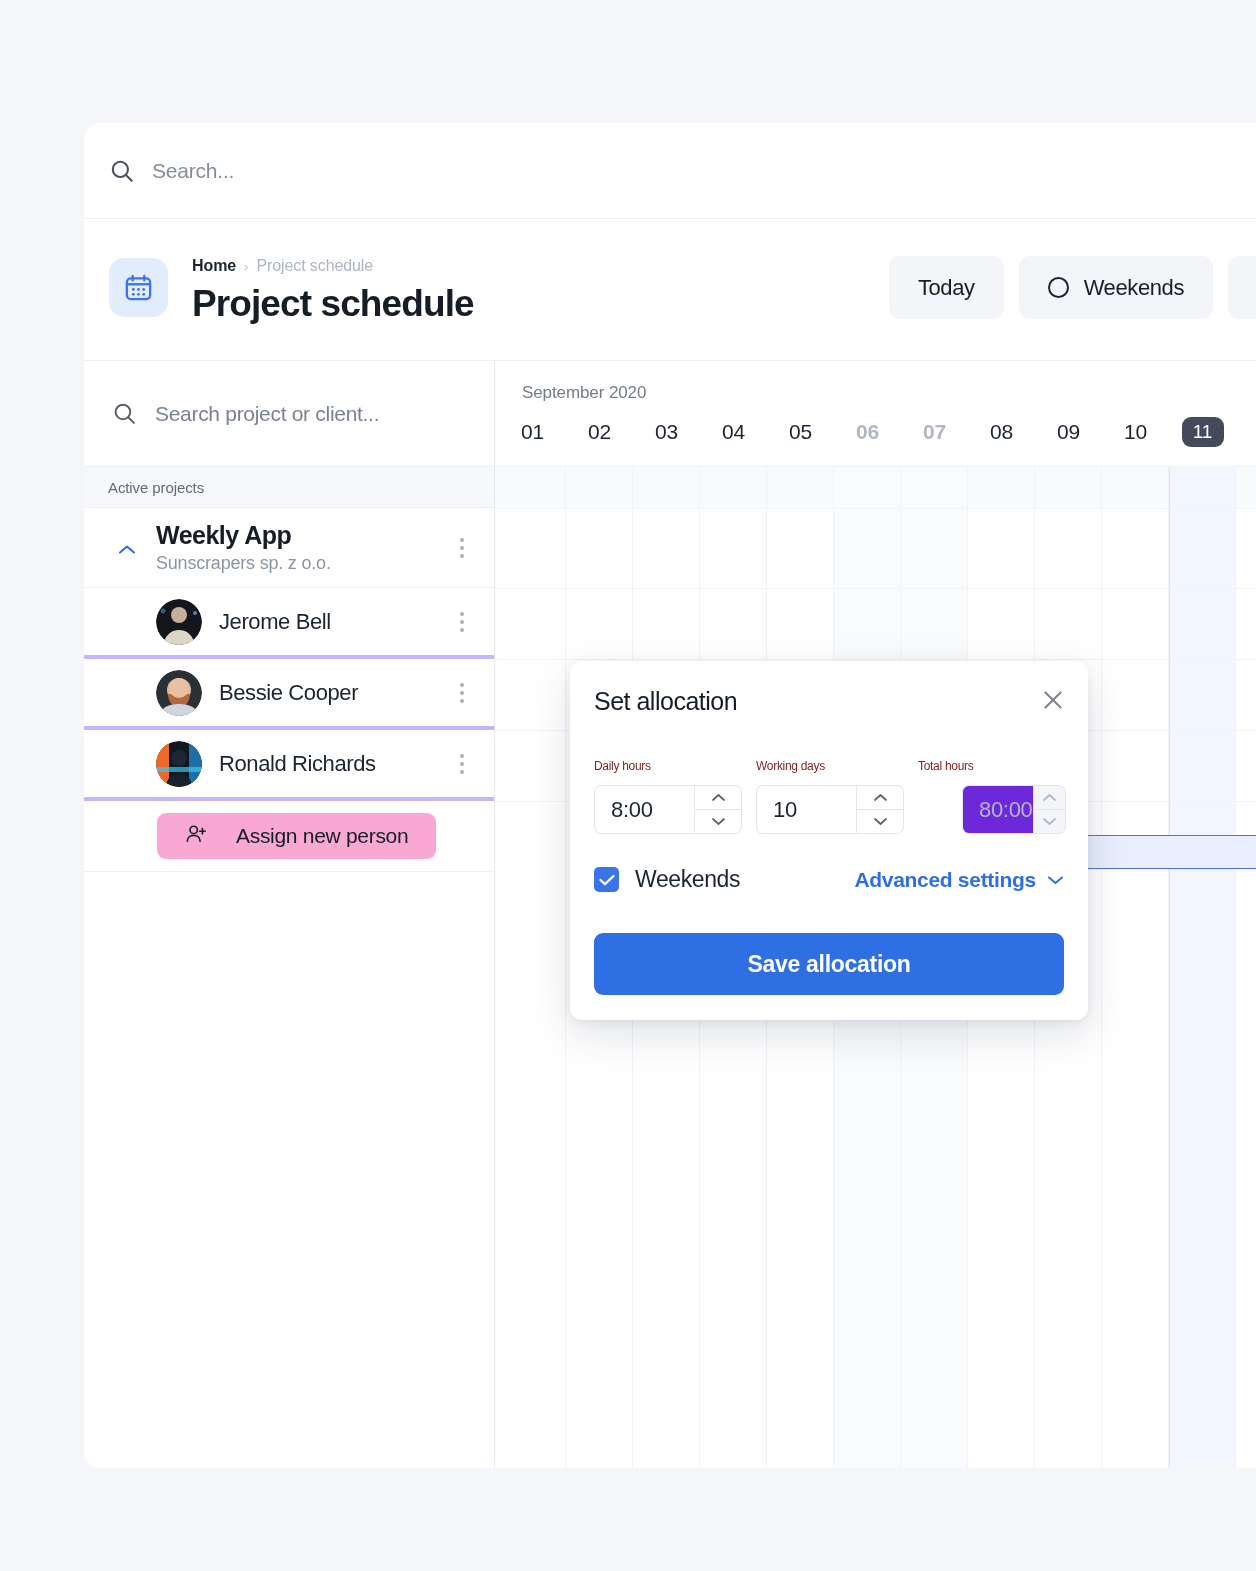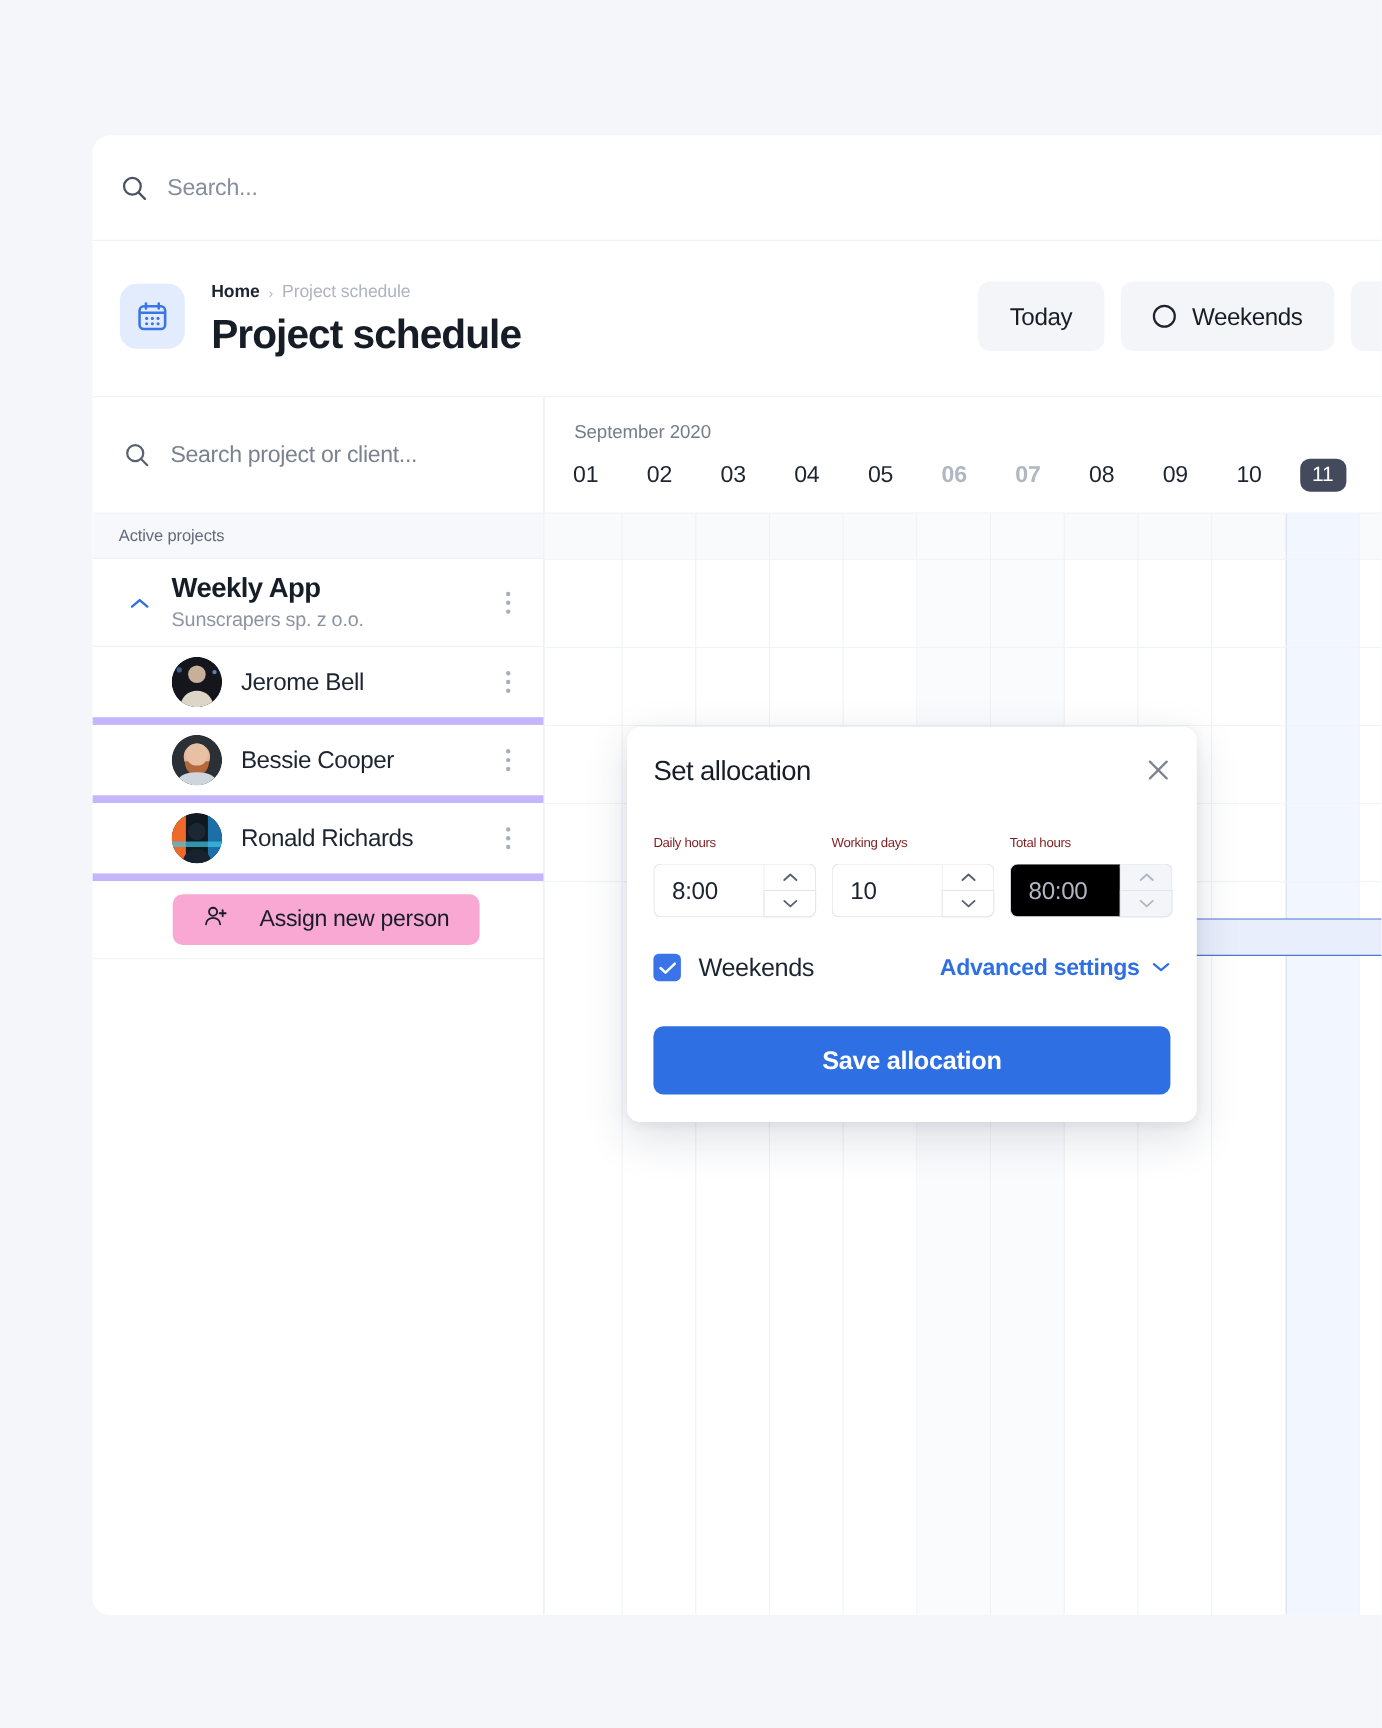--- a/index.html
+++ b/index.html
@@ -113,21 +113,21 @@
   .chev { position: absolute; left: 34px; top: 33px; cursor: pointer; }
   .projinfo { margin-left: 72px; }
   .projname { font-size: 25px; font-weight: bold; color: #161d27; letter-spacing: -0.5px; }
   .projclient { margin-top: 3px; font-size: 18px; color: #8d94a1; letter-spacing: -0.2px; }
   .kebab {
     position: absolute; right: 30px; top: 50%; transform: translateY(-50%);
     display: flex; flex-direction: column; gap: 4px; cursor: pointer;
   }
   .kebab i { width: 4px; height: 4px; border-radius: 50%; background: #a8aeba; display: block; }
   .personrow {
-    position: relative; height: 71px; border-bottom: 7px solid #c4b5fd;
+    position: relative; height: 71px; border-bottom: 4px solid #c4b5fd;
     display: flex; align-items: center;
   }
   .avatar {
     margin-left: 72px; width: 46px; height: 46px; border-radius: 50%;
     flex: none; overflow: hidden;
   }
   .personname {
     margin-left: 17px; font-size: 22px; color: #1c2430; letter-spacing: -0.4px;
   }
   .assignrow {
@@ -207,21 +207,21 @@
     padding-left: 16px; font-size: 22px; color: #1c2430; letter-spacing: -0.3px;
     background: #fff;
   }
   .spin-arrows { width: 48px; display: flex; flex-direction: column; }
   .spin-arrows button {
     flex: 1; border: 1px solid #e2e5eb; background: #fff; cursor: pointer;
     display: flex; align-items: center; justify-content: center; padding: 0;
   }
   .spin-arrows button:first-child { border-radius: 0 7px 0 0; border-bottom: 0; }
   .spin-arrows button:last-child { border-radius: 0 0 7px 0; }
-  .field.disabled .spin-val { background: #000000; color: #b0b6c2; }
+  .field.disabled .spin-val { background: #6d28d9; color: #b0b6c2; margin-left: 44px; }
   .field.disabled .spin-arrows button { background: #f4f5f8; }
   .pop-opts {
     position: absolute; left: 24px; top: 205px; width: 470px;
     display: flex; align-items: center; justify-content: space-between;
   }
   .chkwrap { display: flex; align-items: center; gap: 16px; cursor: pointer; }
   .chkbox {
     width: 25px; height: 25px; border-radius: 5px; background: #3b74e8;
     display: flex; align-items: center; justify-content: center;
   }

